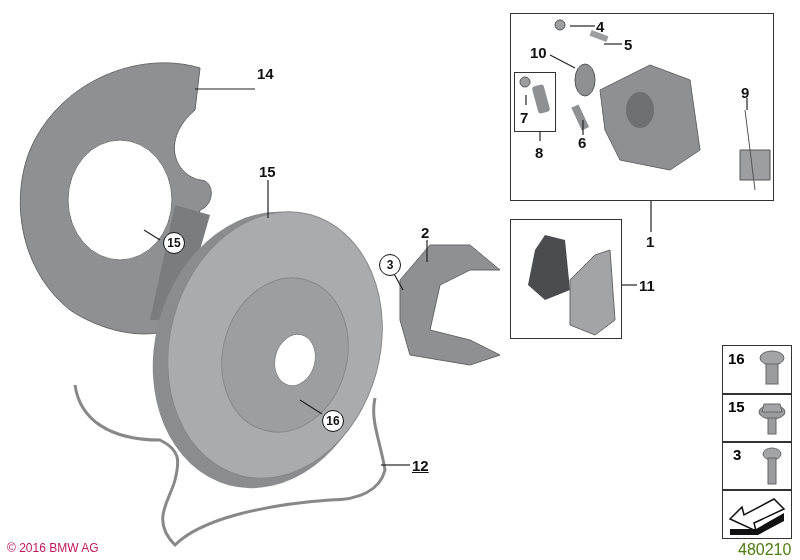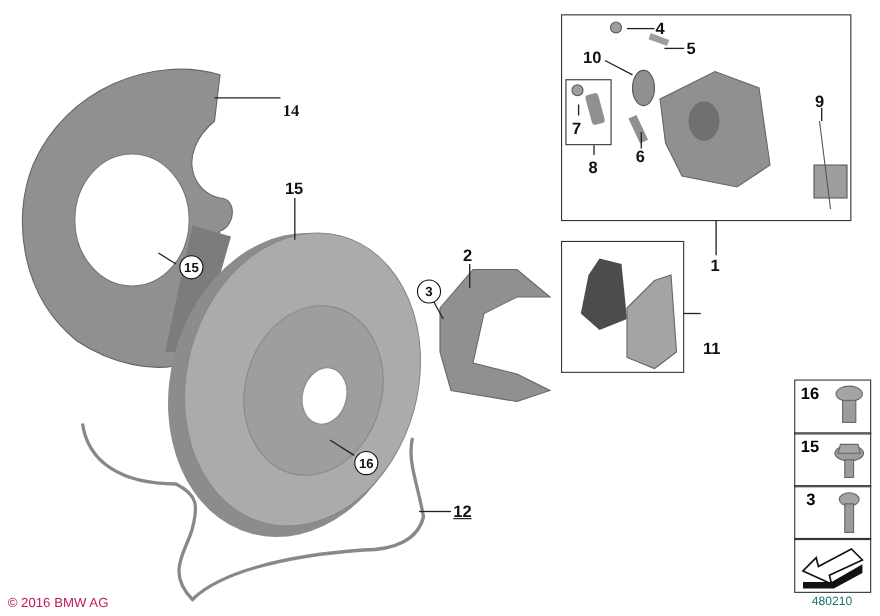--- a/index.html
+++ b/index.html
@@ -1,21 +1,21 @@
 <!DOCTYPE html>
 <html><head>
 <meta charset="utf-8">
 <style>
   html, body { margin:0; padding:0; background:#fff; }
   body { width:800px; height:560px; position:relative; overflow:hidden; font-family:"Liberation Sans", sans-serif; }
   .lbl { position:absolute; font-weight:bold; font-size:15px; color:#111; line-height:1; }
   .circ { position:absolute; width:20px; height:20px; border:1.5px solid #111; border-radius:50%; background:#fff; font-weight:bold; font-size:12px; display:flex; align-items:center; justify-content:center; color:#111; }
   .box { position:absolute; border:1.5px solid #333; }
   .foot { position:absolute; font-size:12px; color:#be185d; }
-  .pn { position:absolute; font-size:11px; color:#0f766e; }
+  .pn { position:absolute; font-size:16px; color:#4d7c0f; }
   svg.art { position:absolute; left:0; top:0; }
   .leg-cell { position:absolute; left:722px; width:68px; border:1px solid #333; }
   .leg-num { position:absolute; left:5px; top:4px; font-weight:bold; font-size:15px; }
 </style>
 </head>
 <body>
 
 <svg class="art" width="800" height="560">
 
   <g>
@@ -73,22 +73,22 @@
 <div class="box" style="left:510px;top:219px;width:110px;height:118px;"></div>
 
 <span class="lbl" style="left:596px;top:19px;">4</span>
 <span class="lbl" style="left:624px;top:37px;">5</span>
 <span class="lbl" style="left:530px;top:45px;">10</span>
 <span class="lbl" style="left:520px;top:110px;">7</span>
 <span class="lbl" style="left:535px;top:145px;">8</span>
 <span class="lbl" style="left:578px;top:135px;">6</span>
 <span class="lbl" style="left:741px;top:85px;">9</span>
 <span class="lbl" style="left:646px;top:234px;">1</span>
-<span class="lbl" style="left:639px;top:278px;margin-top:32px;">11</span>
-<span class="lbl" style="left:257px;top:94px;font-family:Liberation Serif, serif;">14</span>
+<span class="lbl" style="left:639px;top:278px;">11</span>
+<span class="lbl" style="left:257px;top:66px;">14</span>
 <span class="lbl" style="left:259px;top:164px;">15</span>
 <span class="lbl" style="left:421px;top:225px;">2</span>
 <span class="lbl" style="left:412px;top:458px;text-decoration:underline;">12</span>
 
 <div class="circ" style="left:163px;top:232px;">15</div>
 <div class="circ" style="left:322px;top:410px;">16</div>
 <div class="circ" style="left:379px;top:254px;">3</div>
 
 <div class="leg-cell" style="top:345px;height:48px;">
   <span class="leg-num">16</span>

